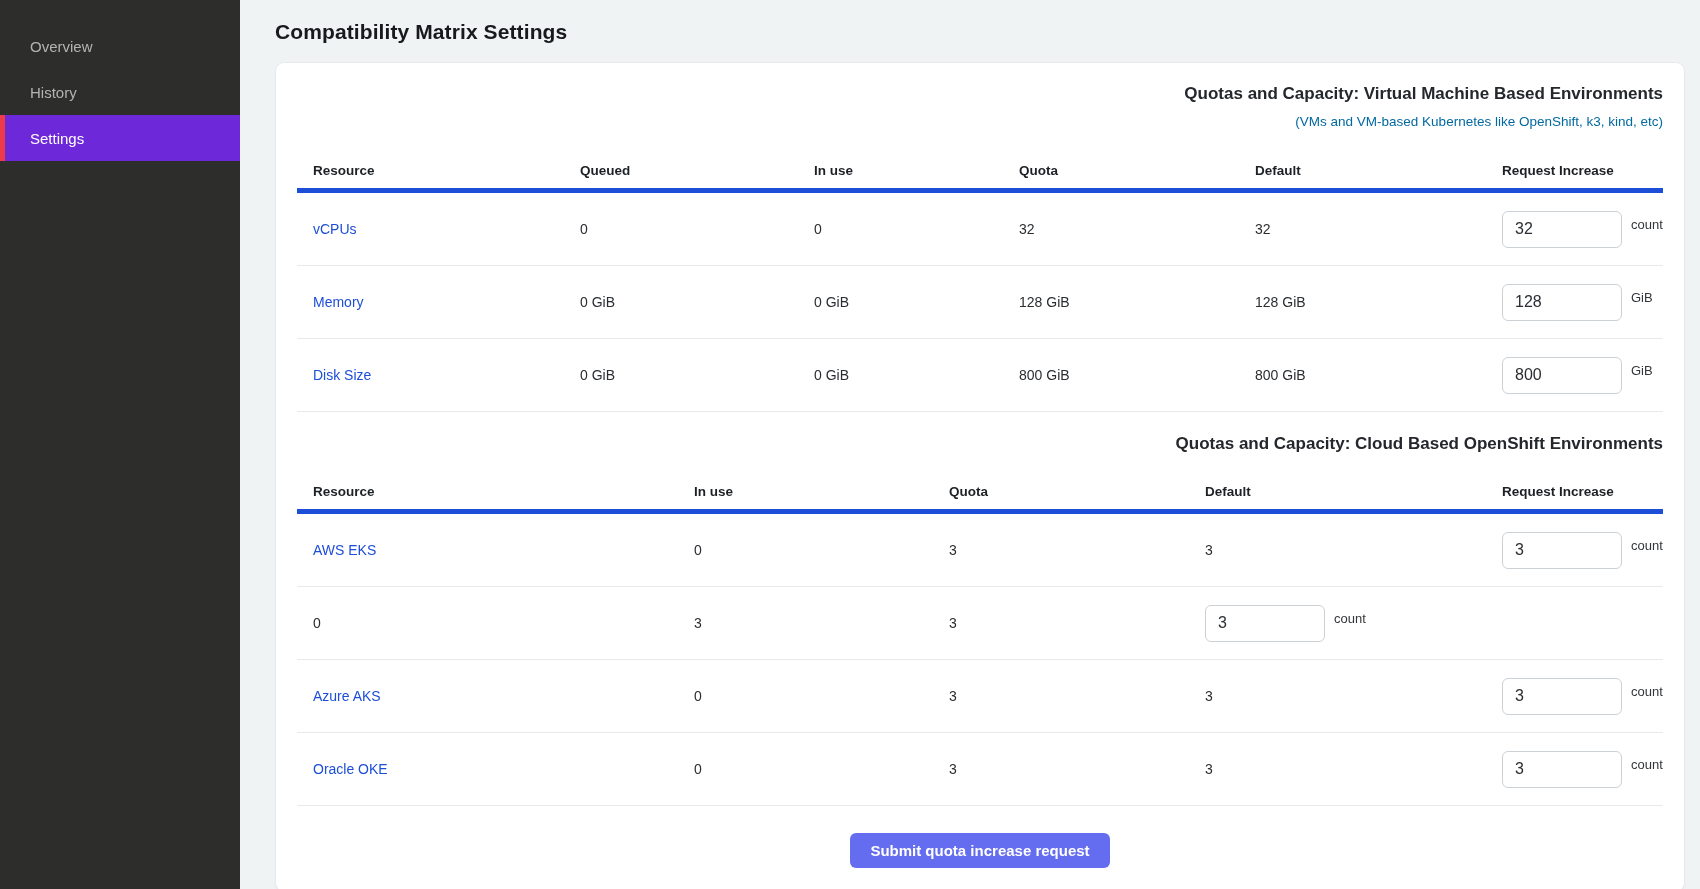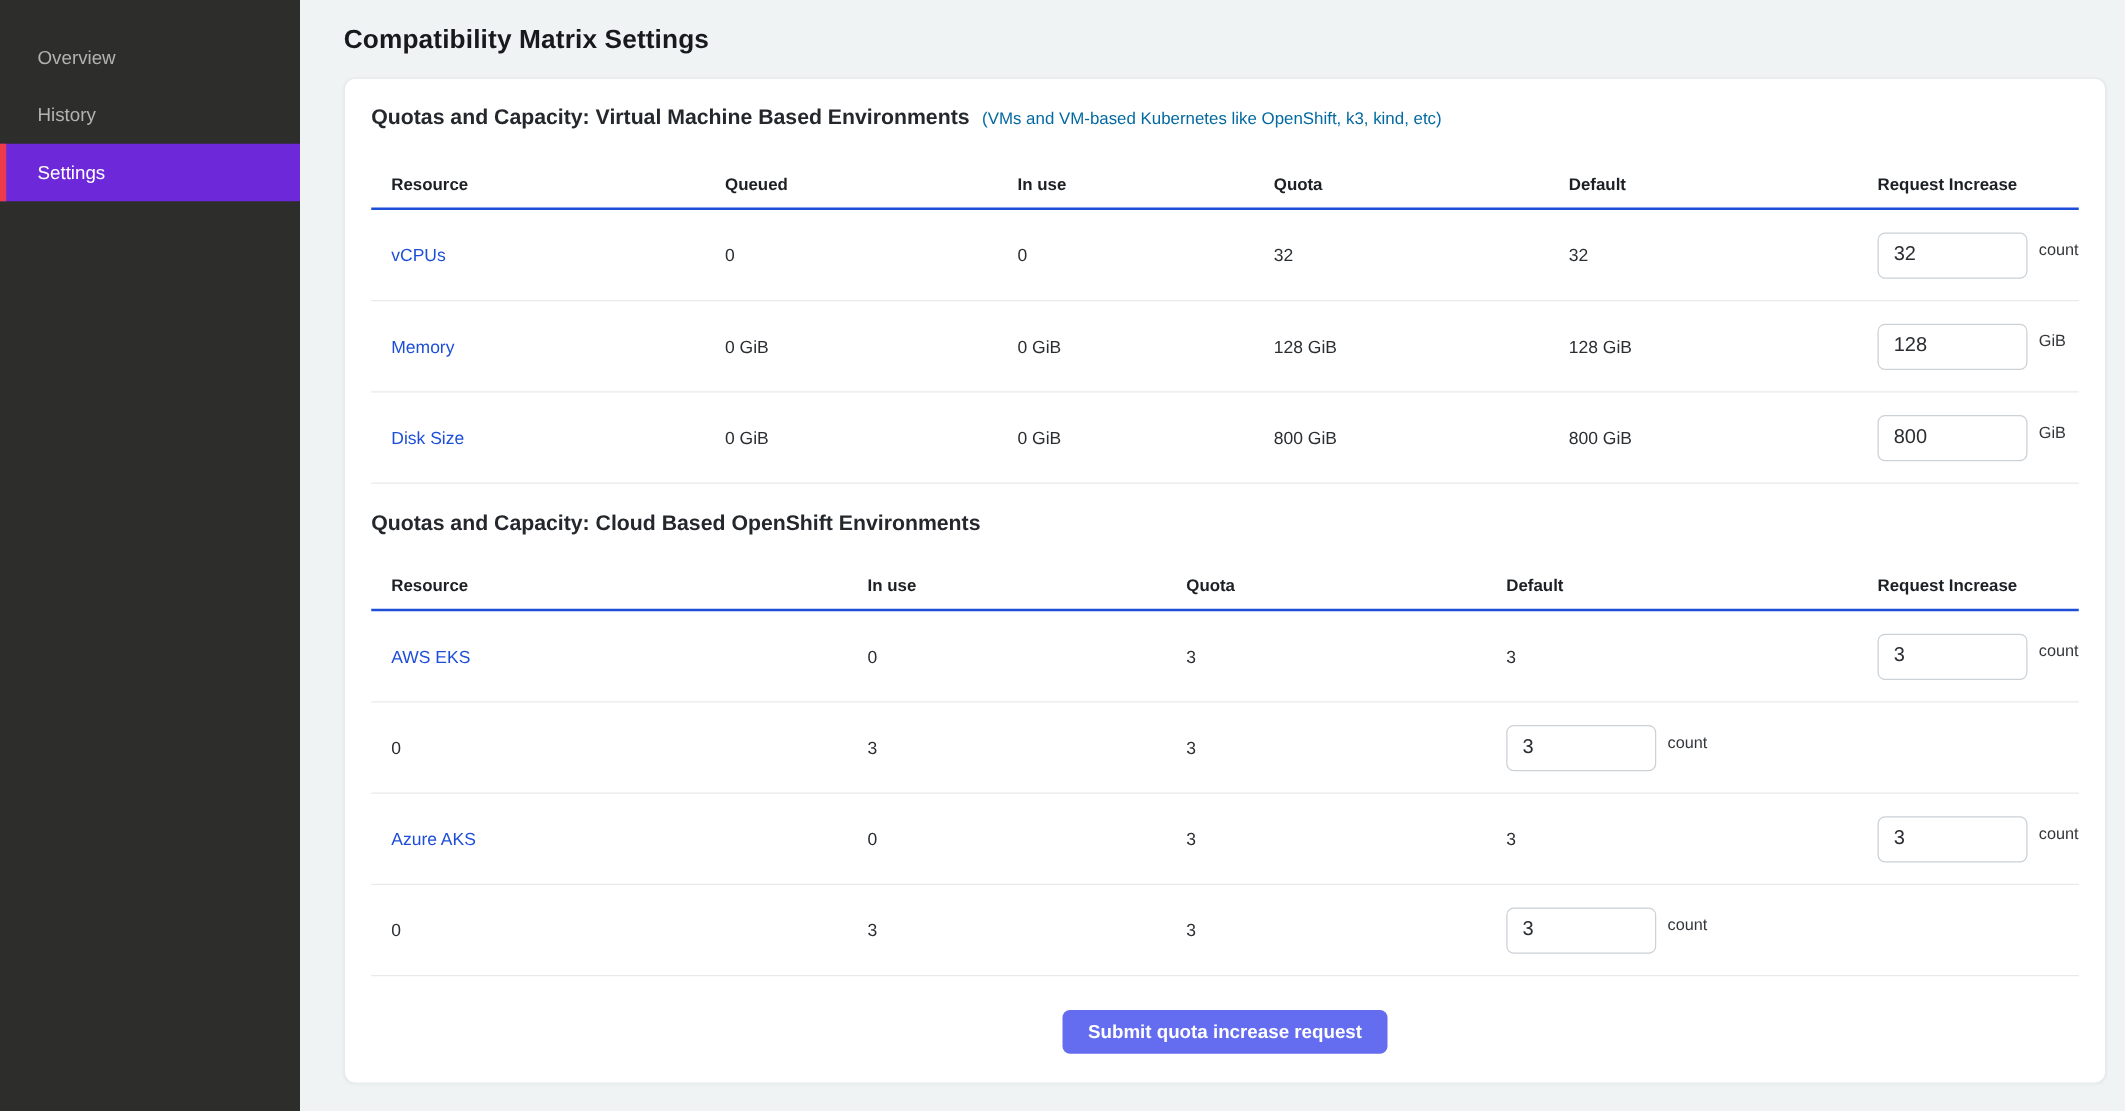--- a/index.html
+++ b/index.html
@@ -29,31 +29,31 @@
   
   .main { flex: 1 1 auto; padding: 20px 15px 0 35px; }
   .page-title { font-size: 21px; font-weight: 700; color: #17191c; margin-bottom: 18px; letter-spacing: 0.1px; }
 
   .card {
     background: #ffffff; border: 1px solid #e6eaec; border-radius: 9px;
     box-shadow: 0 1px 2px rgba(30,40,50,0.04);
     padding: 21px;
   }
 
-  .section-header { display: flex; align-items: center; gap: 10px; margin-bottom: 24px; }
+  .section-header { display: flex; align-items: flex-end; gap: 10px; margin-bottom: 24px; flex-direction: column; }
   .section-title { font-size: 17px; font-weight: 700; color: #24272b; }
   .section-subtitle { font-size: 13.5px; color: #0369a1; font-weight: 400; }
   .section-header.second { margin-top: 22px; margin-bottom: 20px; }
 
   .thead, .trow { display: grid; align-items: center; }
   .vm-grid    { grid-template-columns: 267px 234px 205px 236px 247px 1fr; }
   .cloud-grid { grid-template-columns: 381px 255px 256px 297px 1fr; }
 
   .thead {
-    height: 40px; border-bottom: 2px solid #1d4ed8;
+    height: 40px; border-bottom: 5px solid #1d4ed8;
     font-size: 13.5px; font-weight: 700; color: #1d2024;
   }
   .thead > div { padding-left: 16px; }
 
   .trow { height: 73px; border-bottom: 1px solid #e7e9eb; font-size: 14px; color: #2a2d31; }
   .trow > .cell { padding-left: 16px; }
   .cell.resource { font-weight: 400; color: #1d4ed8; }
 
   .cell.req { display: flex; align-items: center; gap: 9px; }
   .qinput {
@@ -184,20 +184,21 @@
           <div class="cell">0</div>
           <div class="cell">3</div>
           <div class="cell">3</div>
           <div class="cell req">
             <input type="text" class="qinput" value="3" style="">
             <span class="unit">count</span>
           </div>
         </div>
 
         <div class="trow cloud-grid">
+          <div class="cell resource">Oracle OKE</div>
           <div class="cell">0</div>
           <div class="cell">3</div>
           <div class="cell">3</div>
           <div class="cell req">
             <input type="text" class="qinput" value="3" style="">
             <span class="unit">count</span>
           </div>
         </div>
       </section>
 

